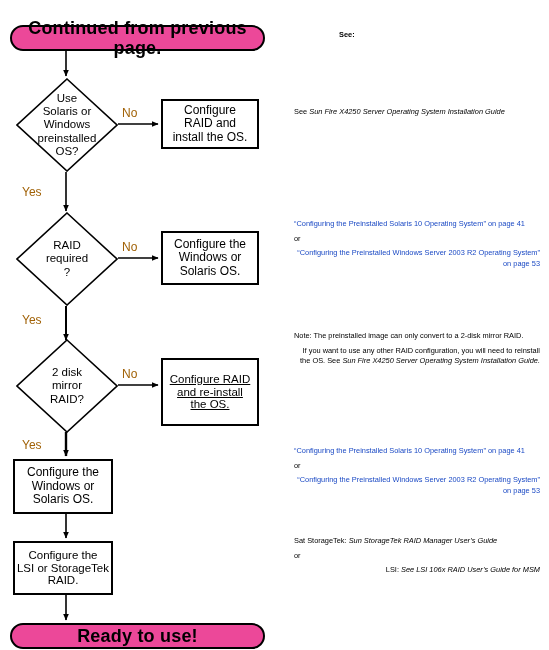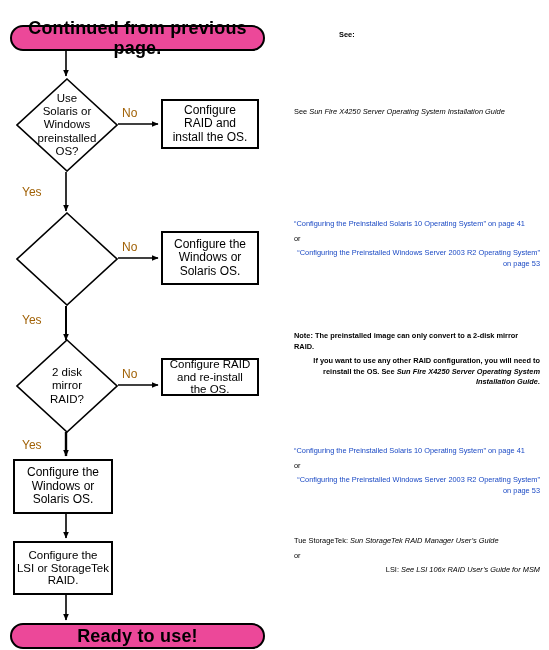--- a/index.html
+++ b/index.html
@@ -132,38 +132,39 @@
 <div class="edge-label" style="left:22px; top:185px;"><span>Yes</span></div>
 
 <div class="node process" style="left:161px; top:99px; width:98px; height:50px;">
   <span>Configure<br>RAID and<br>install the OS.</span>
 </div>
 
 <div class="node decision" style="left:16px; top:212px; width:102px; height:94px;">
   <svg class="dia-shape" viewBox="0 0 102 94" xmlns="http://www.w3.org/2000/svg">
     <polygon points="51,1 101,47 51,93 1,47" fill="#fff" stroke="#000" stroke-width="1.6"></polygon>
   </svg>
+  <div class="dia-label">RAID<br>required<br>?</div>
 </div>
 <div class="edge-label" style="left:122px; top:240px;"><span>No</span></div>
 <div class="edge-label" style="left:22px; top:313px;"><span>Yes</span></div>
 
 <div class="node process" style="left:161px; top:231px; width:98px; height:54px;">
   <span>Configure the<br>Windows or<br>Solaris OS.</span>
 </div>
 
 <div class="node decision" style="left:16px; top:339px; width:102px; height:94px;">
   <svg class="dia-shape" viewBox="0 0 102 94" xmlns="http://www.w3.org/2000/svg">
     <polygon points="51,1 101,47 51,93 1,47" fill="#fff" stroke="#000" stroke-width="1.6"></polygon>
   </svg>
   <div class="dia-label">2 disk<br>mirror<br>RAID?</div>
 </div>
 <div class="edge-label" style="left:122px; top:367px;"><span>No</span></div>
 <div class="edge-label" style="left:22px; top:438px;"><span>Yes</span></div>
 
-<div class="node process small" style="left:161px; top:358px; width:98px; height:38px;">
+<div class="node process small" style="left:161px; top:358px; width:98px; height:68px;text-decoration:underline;">
   <span>Configure RAID<br>and re-install<br>the OS.</span>
 </div>
 
 <div class="node process" style="left:13px; top:459px; width:100px; height:55px;">
   <span>Configure the<br>Windows or<br>Solaris OS.</span>
 </div>
 
 <div class="node process small" style="left:13px; top:541px; width:100px; height:54px;">
   <span>Configure the<br>LSI or StorageTek<br>RAID.</span>
 </div>
@@ -179,28 +180,28 @@
 <div class="ann" style="left:294px; top:107px;">
   <span>See </span><span class="it">Sun Fire X4250 Server Operating System Installation Guide</span>
 </div>
 
 <div class="ann" style="left:294px; top:219px;">
   <p class="lk">“Configuring the Preinstalled Solaris 10 Operating System” on page 41</p>
   <p>or</p>
   <p class="lk">“Configuring the Preinstalled Windows Server 2003 R2 Operating System” on page 53</p>
 </div>
 
-<div class="ann" style="left:294px; top:331px;font-weight:bold;">
+<div class="ann" style="left:294px; top:331px;">
   <p>Note: The preinstalled image can only convert to a 2-disk mirror RAID.</p>
   <p><span>If you want to use any other RAID configuration, you will need to reinstall the OS. See </span><span class="it">Sun Fire X4250 Server Operating System Installation Guide.</span></p>
 </div>
 
 <div class="ann" style="left:294px; top:446px;">
   <p class="lk">“Configuring the Preinstalled Solaris 10 Operating System” on page 41</p>
   <p>or</p>
   <p class="lk">“Configuring the Preinstalled Windows Server 2003 R2 Operating System” on page 53</p>
 </div>
 
 <div class="ann" style="left:294px; top:536px;">
-  <p><span>Tue StorageTek: </span><span class="it">Sun StorageTek RAID Manager User’s Guide</span></p>
+  <p><span>Sat StorageTek: </span><span class="it">Sun StorageTek RAID Manager User’s Guide</span></p>
   <p>or</p>
   <p><span>LSI: </span><span class="it">See LSI 106x RAID User’s Guide for MSM</span></p>
 </div>
 
 </body></html>

